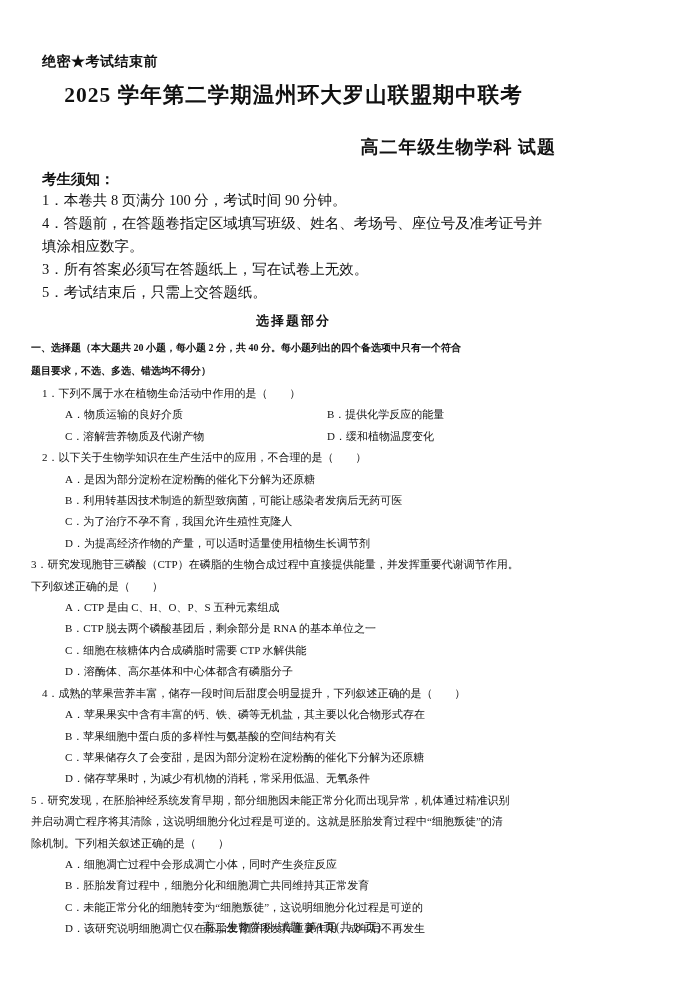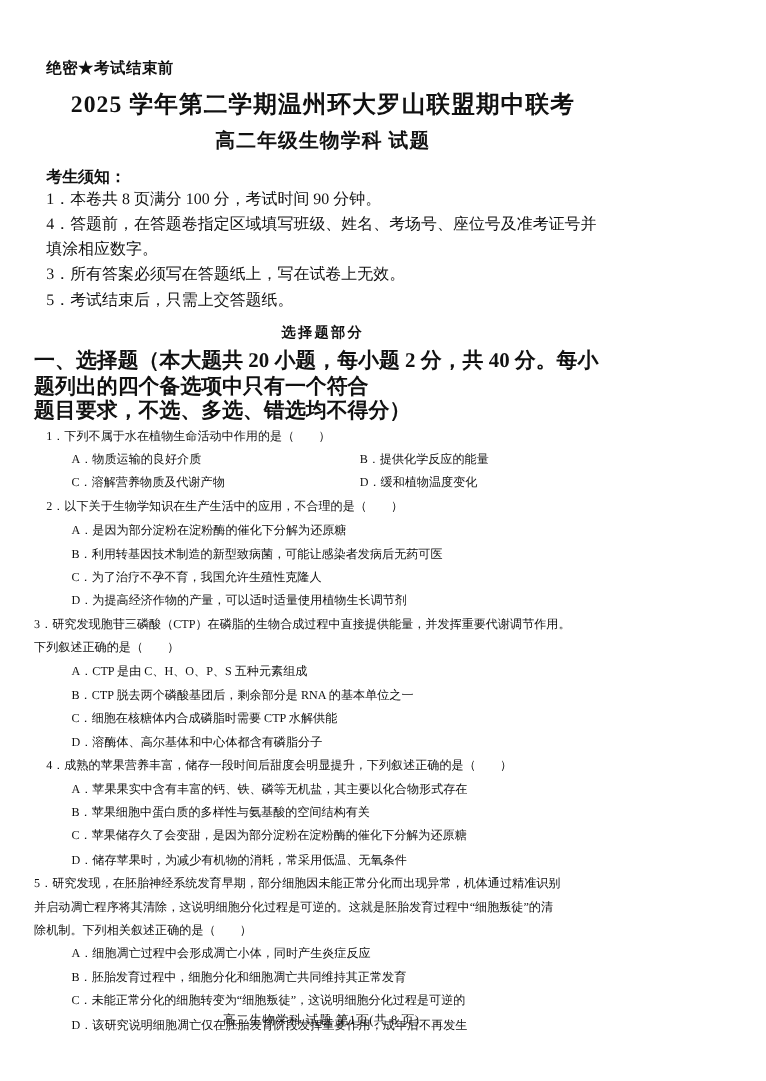--- a/index.html
+++ b/index.html
@@ -24,24 +24,24 @@
     letter-spacing: 0.5px;
   }
   .title {
     margin: 9px 0 0 0;
     font-size: 21.5px;
     font-weight: bold;
     text-align: center;
     letter-spacing: 1px;
   }
   .subtitle {
-    margin: 7px 0 0 0;
+    margin: 26px 0 0 0;
     font-size: 18px;
     font-weight: bold;
-    text-align: center;
+    text-align: right;
     letter-spacing: 1px;
   }
   .notice-heading {
     margin: 11px 0 0 11px;
     font-size: 14.5px;
     font-weight: bold;
   }
   .notice-item {
     margin-left: 11px;
     font-size: 14.5px;
@@ -49,21 +49,21 @@
   }
   .section-title {
     margin: 8px 0 0 0;
     font-size: 13px;
     font-weight: bold;
     text-align: center;
     letter-spacing: 2px;
   }
   .instr {
     margin-top: 7px;
-    font-size: 19px;
+    font-size: 10px;
     font-weight: bold;
     line-height: 22.5px;
   }
   .qarea { margin-top: 1px; }
   .line {
     font-size: 11px;
     line-height: 21.4px;
     white-space: pre-wrap;
   }
   .num-indent { margin-left: 11px; }

